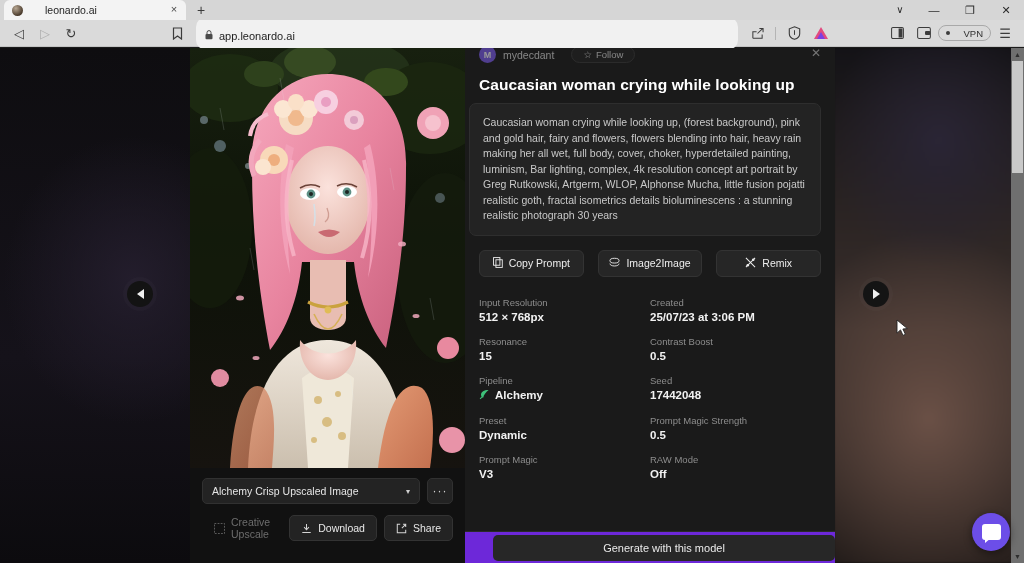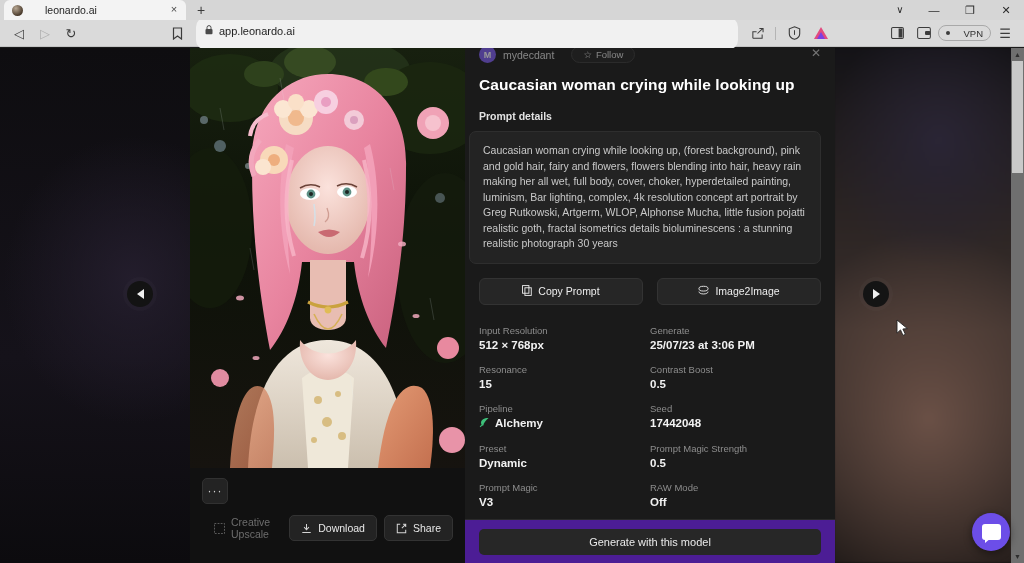--- a/index.html
+++ b/index.html
@@ -57,21 +57,21 @@
     display: flex; align-items: center; gap: 0px; padding: 0 6px;
     border-bottom: 1px solid #c3c3c3;
   }
   .navicon {
     width: 26px; height: 22px; display: flex; align-items: center;
     justify-content: center; color: #3c3c3c; font-size: 13px;
   }
   .navicon.dim { color: #aeaeae; }
   .urlbar {
     flex: 1 1 auto; height: 33px; background: #f1f1f1;
-    border-radius: 10px; display: flex; align-items: flex-start;
+    border-radius: 10px; display: flex; align-items: flex-end;
     gap: 6px; padding: 8px 9px; margin: 0 6px; font-size: 11px; color: #1d1d1d;
   }
   .urlbar .lock { font-size: 9px; color: #444; }
   .nav-right { display: flex; align-items: center; gap: 1px; }
   .vdiv { width:1px; height:13px; background:#b4b4b4; margin:0 4px; }
   .vpn-pill {
     display: flex; align-items: center; gap: 13px;
     border: 1px solid #a9a9a9; border-radius: 9px;
     height: 16px; padding: 0 7px; font-size: 9.5px; color: #303030;
   }
@@ -200,23 +200,23 @@
     justify-content: center; gap: 6px; font-size: 10.5px; color: #ededed;
   }
   .meta-grid {
     display: grid; grid-template-columns: 1fr 1fr;
     row-gap: 13px; margin: 20px 14px 0 14px;
   }
   .m-key { font-size: 9.5px; color: #8d8d8d; margin-bottom: 3px; }
   .m-val { font-size: 11.5px; color: #f2f2f2; font-weight: bold;
            display: flex; align-items: center; gap: 5px; }
   .gen-bar {
-    position: absolute; left: 0; right: 0; bottom: 0; height: 44px;
-    background: #4c1d95; border-top: 1px solid #2a2a2a;
-    display: flex; align-items: center; justify-content: center;
+    position: absolute; left: 0; right: 0; bottom: 0; height: 32px;
+    background: #6d28d9; border-top: 1px solid #2a2a2a;
+    display: flex; align-items: center; justify-content: flex-end;
   }
   .gen-inner {
     width: 342px; height: 26px; background: #272727; border-radius: 5px;
     display: flex; align-items: center; justify-content: center;
     font-size: 11px; color: #eaeaea;
   }
 
   
   .nav-arrow {
     position: absolute; width: 26px; height: 26px; border-radius: 50%;
@@ -496,20 +496,24 @@
                 <path d="M200 120 l4 22"></path>
               <path d="M240 250 l4 22"></path>
                 <path d="M60 200 l4 22"></path>
                 <path d="M160 330 l4 22"></path>
             </g>
           </svg>
         </div>
 
         <div class="img-controls">
           <div class="ctrl-row">
+            <div class="select-box">
+              <span>Alchemy Crisp Upscaled Image</span>
+              <span class="caret">▾</span>
+            </div>
             <div class="dots-btn">···</div>
           </div>
           <div class="ctrl-row2">
             <div class="pill-btn ghost">
               <span class="pill-ico">
                 <svg width="11" height="11" viewBox="0 0 12 12">
                   <rect x="0.5" y="0.5" width="11" height="11" fill="none" stroke="#6d6d6d" stroke-width="1" stroke-dasharray="2 1.4"></rect>
                 </svg>
               </span>
               <span>Creative Upscale</span>
@@ -540,21 +544,20 @@
           <div class="avatar">M</div>
           <div class="uname">mydecdant</div>
           <div class="follow-btn">
             <span>☆</span>
             <span>Follow</span>
           </div>
           <div class="close-x">✕</div>
         </div>
 
         <div class="det-title">Caucasian woman crying while looking up</div>
-        <div class="sec-label">Prompt details</div>
         <div class="prompt-box">Caucasian woman crying while looking up, (forest background), pink and gold hair, fairy and flowers, flowers blending into hair, heavy rain making her all wet, full body, cover, choker, hyperdetailed painting, luminism, Bar lighting, complex, 4k resolution concept art portrait by Greg Rutkowski, Artgerm, WLOP, Alphonse Mucha, little fusion pojatti realistic goth, fractal isometrics details bioluminescens : a stunning realistic photograph 30 years</div>
 
         <div class="act-row">
           <div class="act-btn">
             <span>
               <svg width="10" height="11" viewBox="0 0 11 12">
                 <rect x="0.6" y="0.6" width="7" height="8.4" fill="none" stroke="#ededed" stroke-width="1"></rect>
                 <rect x="3.2" y="3" width="7" height="8.4" fill="none" stroke="#ededed" stroke-width="1"></rect>
               </svg>
             </span>
@@ -562,29 +565,39 @@
           </div>
           <div class="act-btn">
             <span>
               <svg width="11" height="11" viewBox="0 0 12 12">
                 <ellipse cx="6" cy="4" rx="5" ry="2.6" fill="none" stroke="#ededed" stroke-width="1"></ellipse>
                 <path d="M1 7.2c0 1.5 2.2 2.6 5 2.6s5-1.1 5-2.6" fill="none" stroke="#ededed" stroke-width="1"></path>
               </svg>
             </span>
             <span>Image2Image</span>
           </div>
+          <div class="act-btn">
+            <span>
+              <svg width="11" height="11" viewBox="0 0 12 12">
+                <path d="M1 1 11 11M11 1 1 11" stroke="#ededed" stroke-width="1.1" fill="none"></path>
+                <circle cx="3" cy="9" r="1.4" fill="#ededed"></circle>
+                <circle cx="9" cy="3" r="1.4" fill="#ededed"></circle>
+              </svg>
+            </span>
+            <span>Remix</span>
+          </div>
         </div>
 
         <div class="meta-grid">
           <div>
             <div class="m-key">Input Resolution</div>
             <div class="m-val">512 × 768px</div>
           </div>
           <div>
-            <div class="m-key">Generate</div>
+            <div class="m-key">Created</div>
             <div class="m-val">25/07/23 at 3:06 PM</div>
           </div>
           <div>
             <div class="m-key">Resonance</div>
             <div class="m-val">15</div>
           </div>
           <div>
             <div class="m-key">Contrast Boost</div>
             <div class="m-val">0.5</div>
           </div>

